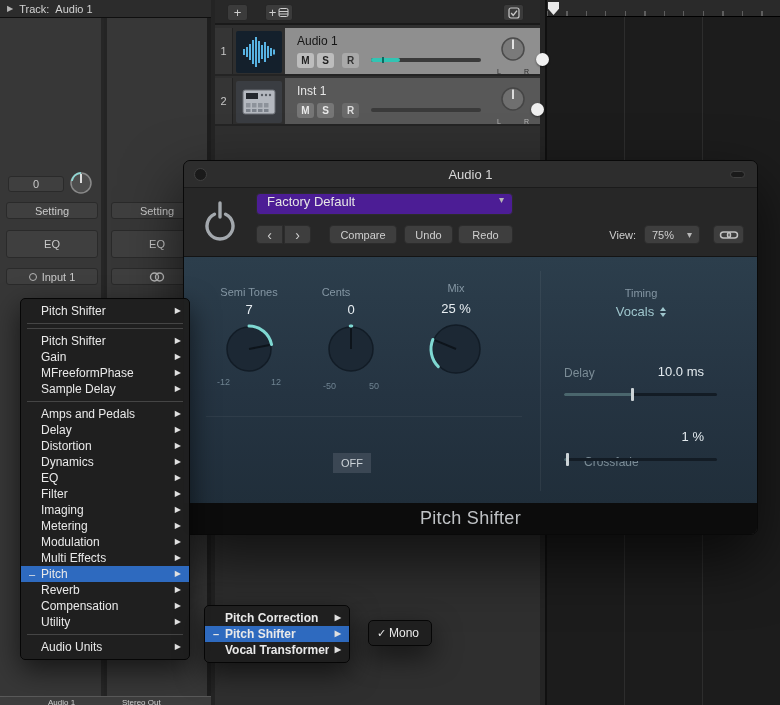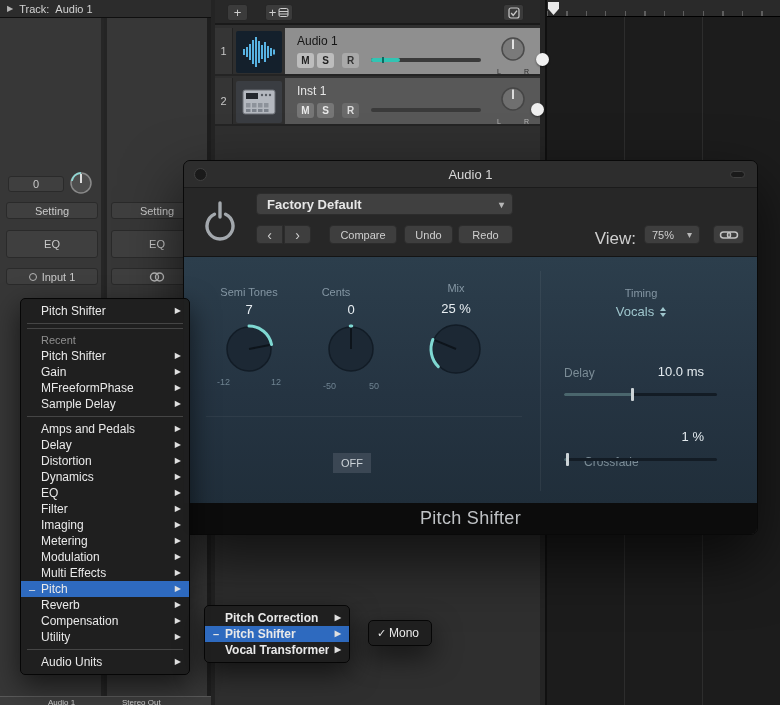--- a/index.html
+++ b/index.html
@@ -88,32 +88,32 @@
   #pw-title { position:absolute; left:0; top:0; width:100%; height:100%; display:flex; align-items:center;
               justify-content:center; font-size:13px; color:#d8d8d8; }
   #pw-close { position:absolute; left:10px; top:7px; width:13px; height:13px; border-radius:50%;
               background:#1a1a1a; border:1px solid #404040; }
   #pw-pill { position:absolute; right:12px; top:10px; width:15px; height:7px; border-radius:4px;
              background:#1a1a1a; border:1px solid #404040; }
 
   #pw-header { position:absolute; left:0; top:27px; width:100%; height:69px; background:#272727;
                border-bottom:1px solid #141414; }
   #power-btn { position:absolute; left:17px; top:9px; width:38px; height:52px; }
-  #preset-dd { position:absolute; left:72px; top:5px; width:257px; height:22px; background:#404040;
-               border:1px solid #2c2c2c; border-radius:4px; display:flex; align-items:center;
-               padding:0 8px 0 10px; font-size:13px; color:#e6e6e6;font-weight:bold; }
+  #preset-dd { position:absolute; left:72px; top:5px; width:257px; height:22px; background:#4c1d95;
+               border:1px solid #2c2c2c; border-radius:4px; display:flex; 
+               padding:0 8px 0 10px; font-size:13px; color:#e6e6e6; }
   #preset-dd .chev { margin-left:auto; font-size:10px; color:#b7b7b7; }
   .hbtn { position:absolute; top:37px; height:19px; background:#3e3e3e; border:1px solid #2c2c2c;
           border-radius:4px; color:#cfcfcf; font-size:11px; display:flex; align-items:center; justify-content:center;}
   #btn-prev { left:72px; width:27px; font-size:14px; border-radius:4px 0 0 4px;}
   #btn-next { left:100px; width:27px; font-size:14px; border-radius:0 4px 4px 0;}
   #btn-compare { left:145px; width:68px; }
   #btn-undo { left:220px; width:49px; }
   #btn-redo { left:274px; width:55px; }
-  #view-label { position:absolute; left:407px; top:41px; width:45px; text-align:right; font-size:17px; color:#cfcfcf; }
+  #view-label { position:absolute; left:407px; top:41px; width:45px; text-align:right; font-size:11px; color:#cfcfcf; }
   #view-dd { left:460px; width:56px; display:flex; justify-content:space-between; padding:0 7px; }
   #link-btn { left:529px; width:31px; }
 
   #pw-main { position:absolute; left:0; top:96px; width:100%; height:248px;
              background:linear-gradient(180deg,#2c3e4c 0%, #253442 55%, #202e3a 100%); }
   .klabel { position:absolute; width:100px; text-align:center; font-size:11px; color:#8496a3; }
   .kvalue { position:absolute; width:100px; text-align:center; font-size:13px; color:#e8eef2; }
   .knob { position:absolute; width:52px; height:52px; }
   .knob.big { width:56px; height:56px; }
   .kminmax { position:absolute; display:flex; justify-content:space-between; font-size:9px; color:#6f8391; }
@@ -417,21 +417,20 @@
   </div>
 
   <div class="abs menu" id="plugin-menu">
       <div class="menu-item">
         <span class="dash"></span>
         <span class="lbl">Pitch Shifter</span>
         <span class="arrow">▶</span>
       </div>
       <div class="menu-sep"></div>
       <div class="menu-sep"></div>
-      <div class="menu-header">Recent</div>
       <div class="menu-item">
         <span class="dash"></span>
         <span class="lbl">Pitch Shifter</span>
         <span class="arrow">▶</span>
       </div>
       <div class="menu-item">
         <span class="dash"></span>
         <span class="lbl">Gain</span>
         <span class="arrow">▶</span>
       </div>

